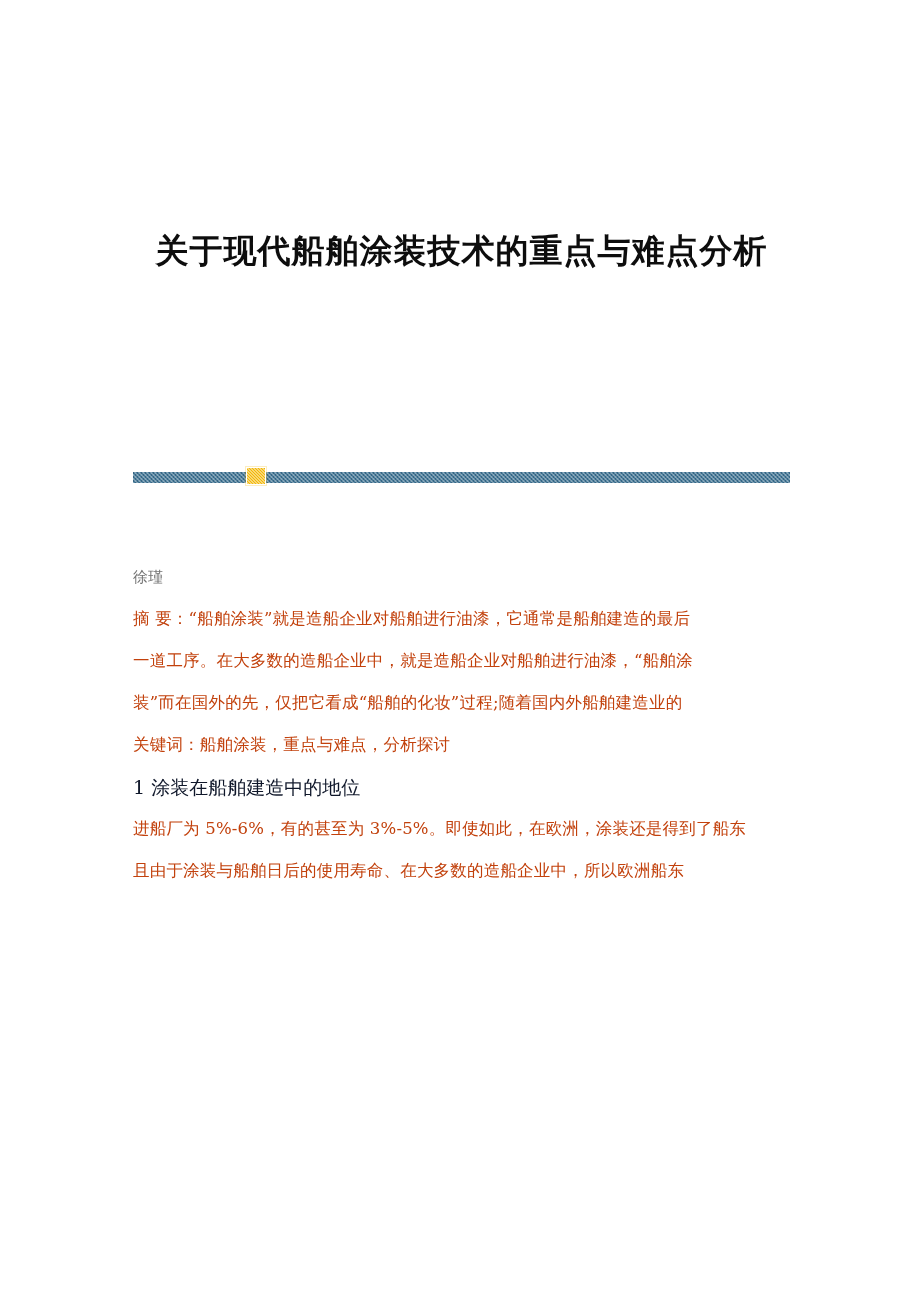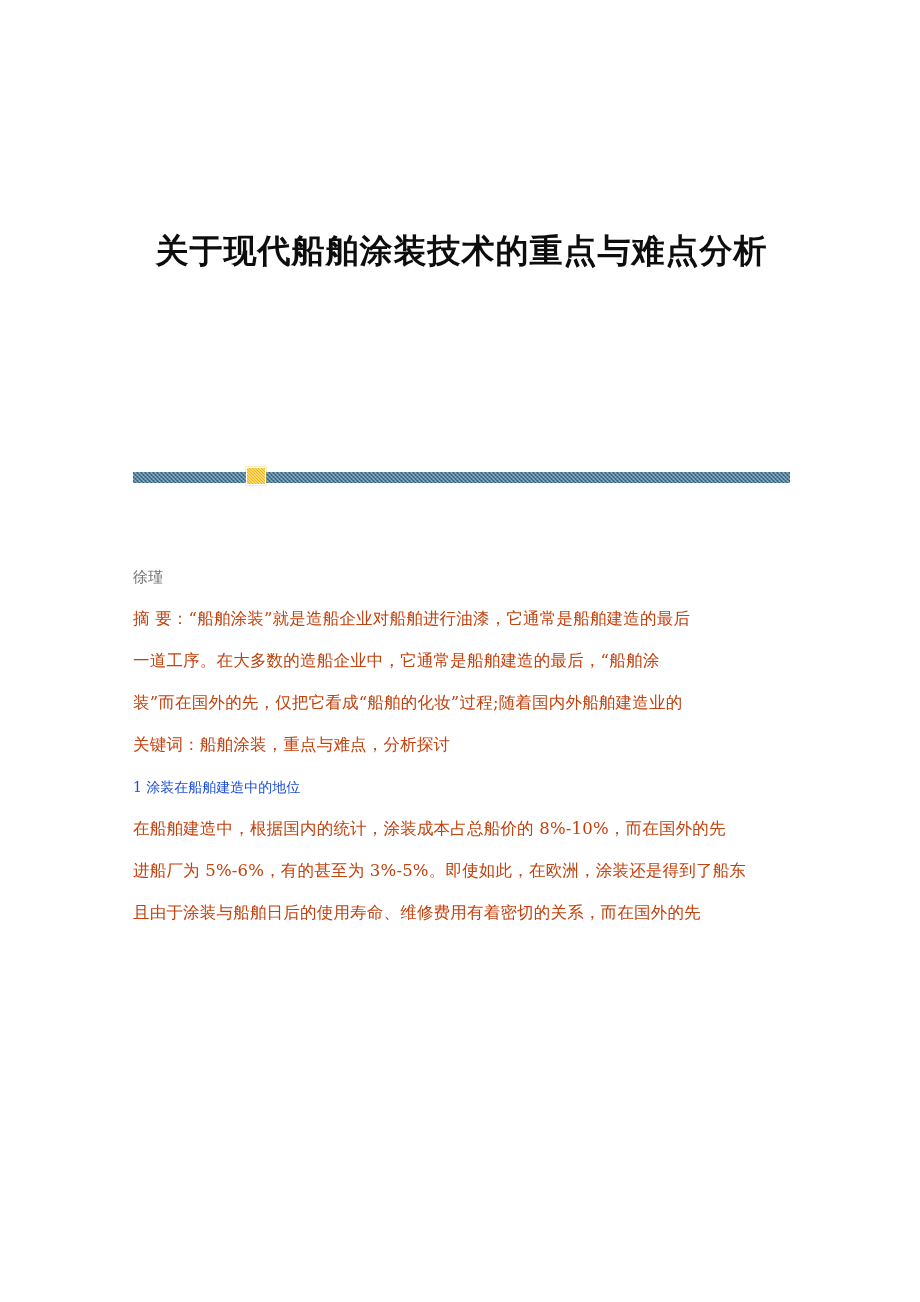--- a/index.html
+++ b/index.html
@@ -90,50 +90,49 @@
     letter-spacing: 0.2px;
     font-family: "DejaVu Serif", "Liberation Serif", serif;
   }
   .author-line {
     font-size: 15px;
     line-height: 42px;
     height: 42px;
     color: #737373;
   }
   .heading-line {
-    font-size: 14px;
+    font-size: 19px;
     line-height: 42px;
     height: 42px;
     white-space: pre;
-    color: #1d4ed8;
+    color: #0f172a;
   }
 </style>
 </head>
 <body>
 
 <div class="page">
 
   <div class="doc-title">关于现代船舶涂装技术的重点与难点分析</div>
 
   <div class="divider-wrap">
     <div class="divider-bar"></div>
     <div class="divider-ornament"></div>
   </div>
 
   <div class="content">
 
     <div class="author-line">徐瑾</div>
 
     <div class="text-line">摘 要：“船舶涂装”就是造船企业对船舶进行油漆，它通常是船舶建造的最后</div>
-    <div class="text-line">一道工序。在大多数的造船企业中，它通常是船舶建造的最后，“船舶涂</div>
+    <div class="text-line">一道工序。在大多数的造船企业中，就是造船企业对船舶进行油漆，“船舶涂</div>
     <div class="text-line">装”而在国外的先，仅把它看成“船舶的化妆”过程;随着国内外船舶建造业的</div>
 
     <div class="text-line">关键词：船舶涂装，重点与难点，分析探讨</div>
 
     <div class="heading-line">1 涂装在船舶建造中的地位</div>
 
-    <div class="text-line">在船舶建造中，根据国内的统计，涂装成本占总船价的 8%-10%，而在国外的先</div>
     <div class="text-line">进船厂为 5%-6%，有的甚至为 3%-5%。即使如此，在欧洲，涂装还是得到了船东</div>
-    <div class="text-line">且由于涂装与船舶日后的使用寿命、维修费用有着密切的关系，而在国外的先</div>
+    <div class="text-line">且由于涂装与船舶日后的使用寿命、在大多数的造船企业中，所以欧洲船东</div>
 
   </div>
 
 </div>
 
 </body></html>

